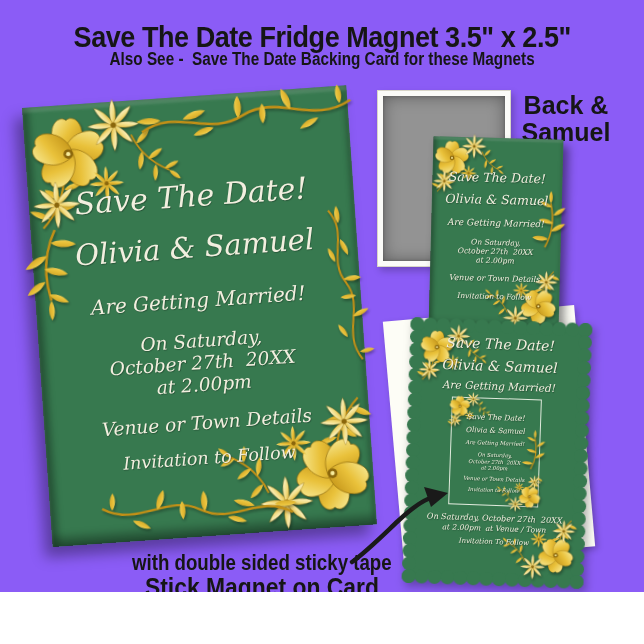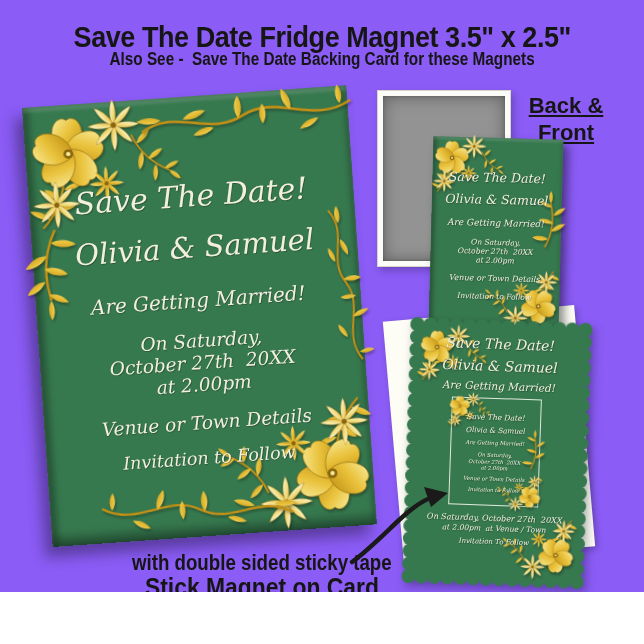--- a/index.html
+++ b/index.html
@@ -17,21 +17,21 @@
     transform:rotate(-4deg);transform-origin:0 0;z-index:4;
     box-shadow:-8px 10px 14px rgba(0,0,0,.35),
       inset 0 5px 3px rgba(255,255,255,.14), inset 7px 0 6px rgba(0,0,0,.22),
       inset 0 -9px 8px rgba(0,0,0,.30), inset -4px 0 4px rgba(0,0,0,.10);}
   
   #back-magnet{left:377px;top:90px;width:134px;height:177px;background:#FBFBF8;
     border:1px solid #D8D5C8;padding:5px;box-sizing:border-box;z-index:2;
     box-shadow:3px 4px 7px rgba(0,0,0,.22);}
   #back-magnet .inner{width:100%;height:100%;background:#939393;
     box-shadow:inset 0 0 16px rgba(0,0,0,.38),inset 0 0 3px rgba(0,0,0,.25);}
-  #back-front{left:498px;top:92px;width:136px;text-align:center;font-size:22px;line-height:27px;z-index:2;text-decoration:underline;}
+  #back-front{left:498px;top:92px;width:136px;text-align:center;font-size:25px;line-height:27px;z-index:2;}
   
   #small-magnet{left:431px;top:138px;width:130px;height:192px;background:#37794F;
     transform:rotate(1.5deg);z-index:3;
     box-shadow:5px 6px 10px rgba(0,0,0,.45),
       inset 0 3px 2px rgba(255,255,255,.13), inset 4px 0 4px rgba(0,0,0,.2),
       inset 0 -5px 5px rgba(0,0,0,.28);}
   
   #white-card{left:393px;top:313px;width:192px;height:242px;background:#FDFDF6;
     transform:rotate(-5deg);z-index:2;box-shadow:2px 3px 6px rgba(0,0,0,.25);}
   #scallop-card{left:406px;top:320px;width:182px;height:266px;transform:rotate(2deg);z-index:3;}
@@ -121,21 +121,21 @@
 
   <div class="abs ctr blk" style="top:20px;font-size:30px;letter-spacing:-.5px"><span class="sq" style="--sx:.9">Save The Date Fridge Magnet 3.5" x 2.5"</span></div>
   <div class="abs ctr blk" style="top:49px;font-size:18px"><span class="sq" style="--sx:.85">Also See -  Save The Date Backing Card for these Magnets</span></div>
 
   <div id="back-magnet" class="abs">
     <div class="inner"></div>
   </div>
 
   <div id="back-front" class="abs blk">
     <div>Back &amp;</div>
-    <div>Front</div>
+    <div>Samuel</div>
   </div>
 
   <div id="small-magnet" class="abs">
     <svg class="fl" style="left:-3px;top:-3px" width="60" height="60" viewBox="0 0 120 120">
         <use href="#cluster"></use>
       </svg>
     <svg class="fl" style="left:70px;top:130px" width="62" height="62" viewBox="0 0 120 120">
         <use href="#cluster" transform="rotate(180,60,60)"></use>
       </svg>
     <svg class="fl" style="left:104px;top:58px" width="24" height="52" viewBox="0 0 24 52">

